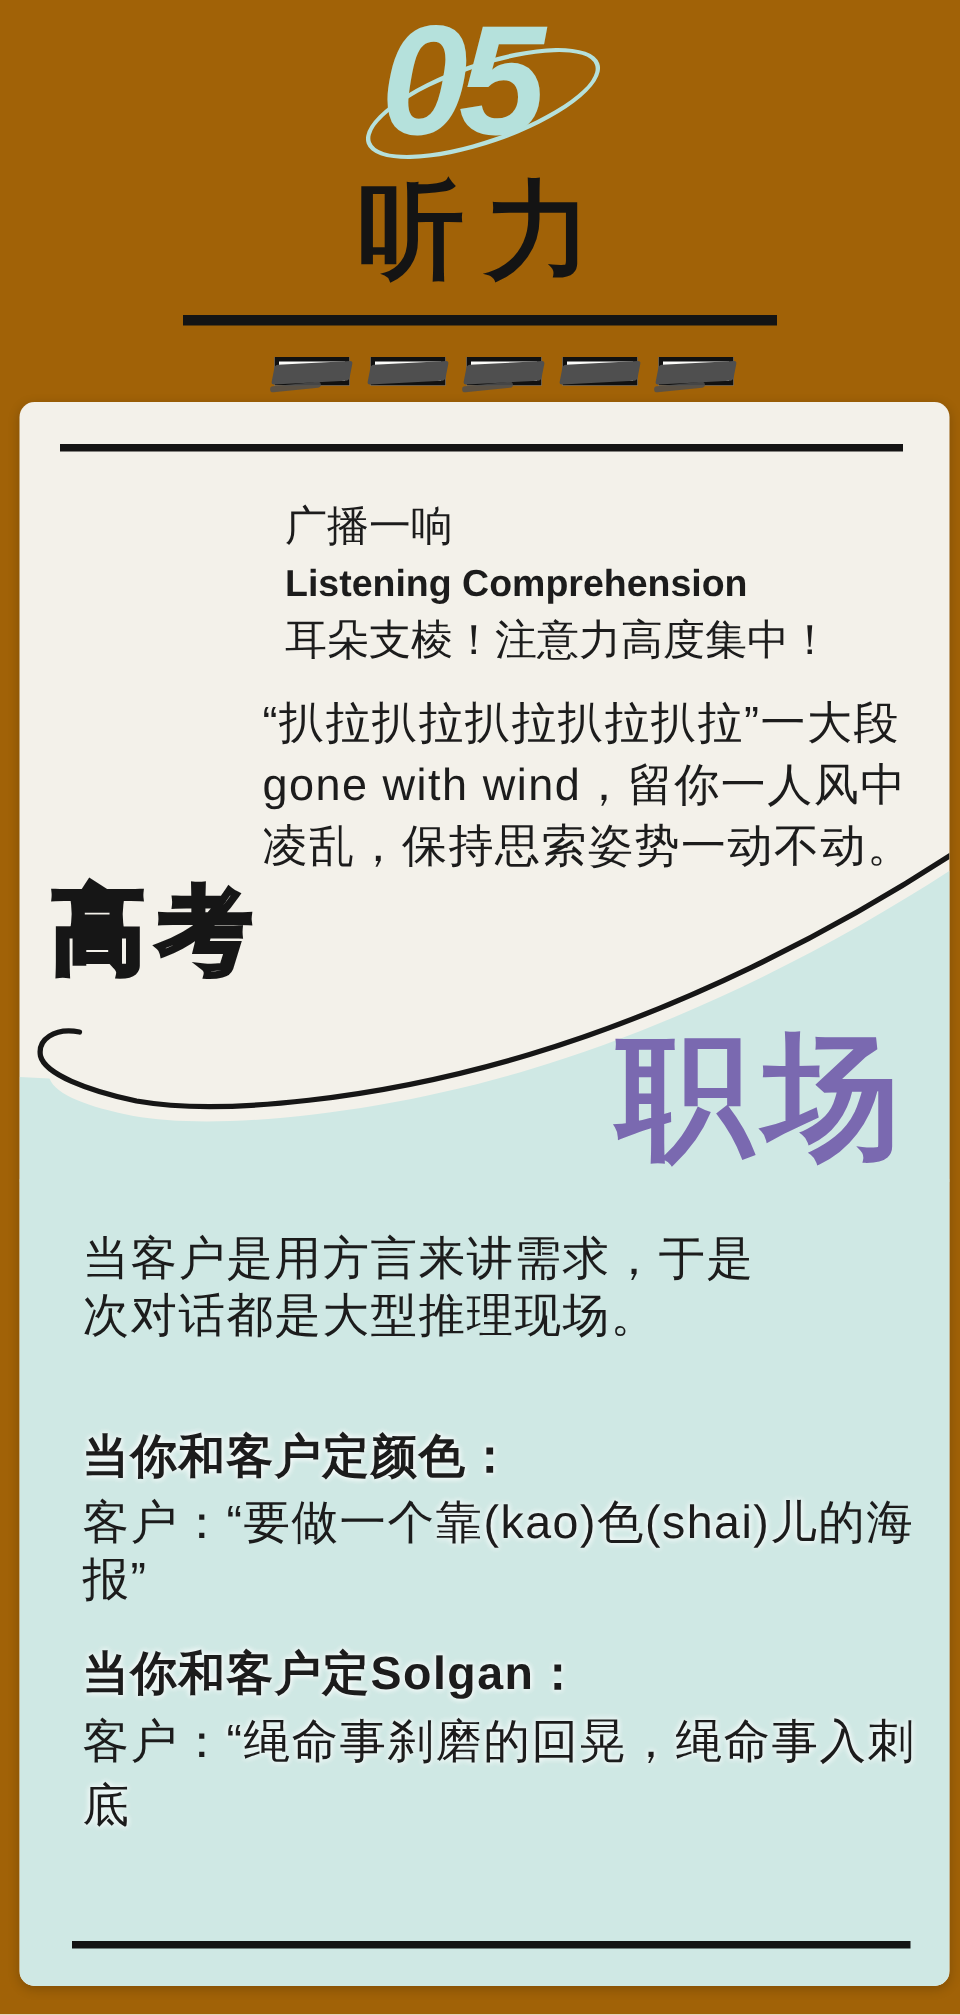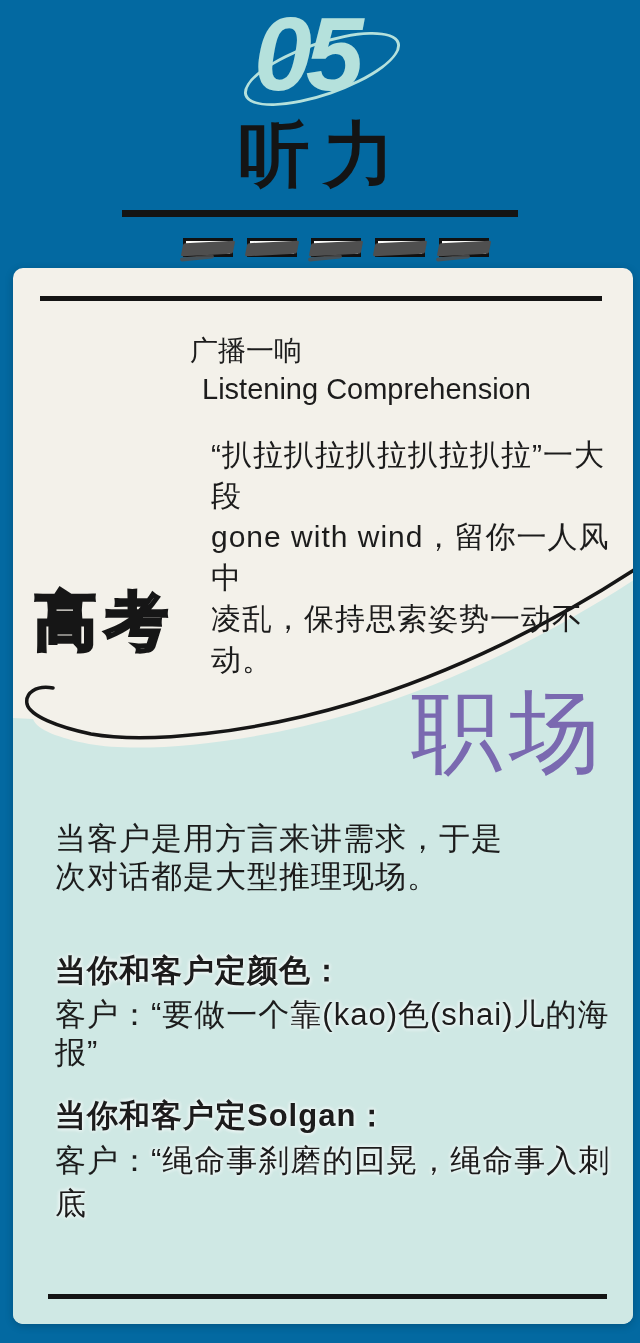--- a/index.html
+++ b/index.html
@@ -1,18 +1,18 @@
 <!DOCTYPE html>
 <html><head>
 <meta charset="utf-8">
 <style>
   html,body{margin:0;padding:0;background:#ffffff;}
   #stage{
     position:relative;width:640px;height:1343px;overflow:hidden;
-    background:#0369a1;font-family:"Liberation Sans",sans-serif;color:#1c1c1c;
+    background:#a16207;font-family:"Liberation Sans",sans-serif;color:#1c1c1c;
   }
   
   .num-ellipse{
     position:absolute;left:240px;top:42px;width:158px;height:48px;
     border:3px solid #b5e1dc;border-radius:50%;transform:rotate(-19deg);
   }
   .big-num{
     position:absolute;left:254px;top:2px;line-height:1;
     font-size:104px;font-weight:800;font-style:italic;letter-spacing:-6px;
     color:#b5e1dc;z-index:2;
@@ -43,36 +43,36 @@
   
   .card{
     position:absolute;left:13px;top:268px;width:620px;height:1056px;
     background:#f3f1ea;border-radius:10px;overflow:hidden;
     box-shadow:0 2px 8px rgba(0,0,0,.20);
   }
   .card-topline{position:absolute;left:27px;top:28px;width:562px;height:5px;background:#141414;z-index:2;}
   .card-bottomline{position:absolute;left:35px;top:1026px;width:559px;height:5px;background:#141414;z-index:2;}
 
   .para1{position:absolute;left:177px;top:64px;font-size:28px;line-height:38px;z-index:2;}
-  .para1 .eng{font-weight:400;font-size:29px;margin-left:12px;}
-  .para2{position:absolute;left:162px;top:166px;font-size:30px;line-height:41px;letter-spacing:1px;z-index:2;margin-left:36px;}
+  .para1 .eng{font-weight:700;font-size:25px;}
+  .para2{position:absolute;left:162px;top:194px;font-size:30px;line-height:41px;letter-spacing:1px;z-index:2;}
 
   .divider-svg{position:absolute;left:0;top:280px;width:620px;height:240px;z-index:1;}
   .blue-panel{
     position:absolute;left:0;top:518px;width:620px;height:538px;
     background:#cfe8e4;z-index:0;
   }
   .exam-label{
     position:absolute;left:21px;top:322px;z-index:3;line-height:1;
     font-size:63px;font-weight:900;letter-spacing:8px;
     color:#faf9f4;-webkit-text-stroke:3px #161616;text-stroke:3px #161616;
   }
   .work-label{
     position:absolute;left:398px;top:418px;z-index:3;line-height:1;
-    font-size:91px;font-weight:400;letter-spacing:7px;color:#7a69b0;
+    font-size:91px;font-weight:700;letter-spacing:7px;color:#7a69b0;
   }
   
   .btxt{position:absolute;left:42px;z-index:3;font-size:31px;letter-spacing:1px;line-height:38px;}
   .b{font-weight:400;}
   .hd{font-weight:800;text-shadow:0 0 4px rgba(255,255,255,.95),0 0 4px rgba(255,255,255,.9);}
   .glow{text-shadow:0 0 4px rgba(255,255,255,.95),0 0 4px rgba(255,255,255,.9);}
   .intro{top:552px;}
   .h-color{top:684px;}
   .c-color{top:728px;}
   .y-color{top:768px;}
@@ -119,20 +119,21 @@
       <path d="M 624 30 C 540 85 440 135 340 165 C 240 195 132 206 76 196 C 46 190 24 182 20 171 L 0 170 L 0 244 L 624 244 Z" fill="#cfe8e4" stroke="none"></path>
       <path d="M 624 20 C 540 75 440 125 340 155 C 240 185 135 196 78 186 C 45 179 17 168 14 156 C 12 145 23 137 40 140" fill="none" stroke="#161616" stroke-width="3.5" stroke-linecap="round"></path>
     </svg>
 
     <div class="card-topline"></div>
     <div class="card-bottomline"></div>
 
     <div class="para1">
       <div>广播一响</div>
       <div class="eng">Listening Comprehension</div>
+      <div>耳朵支棱！注意力高度集中！</div>
     </div>
     <div class="para2">
       <div>“扒拉扒拉扒拉扒拉扒拉”一大段</div>
       <div>gone with wind，留你一人风中</div>
       <div>凌乱，保持思索姿势一动不动。</div>
     </div>
 
     <div class="exam-label">高考</div>
     <div class="work-label">职场</div>
 

